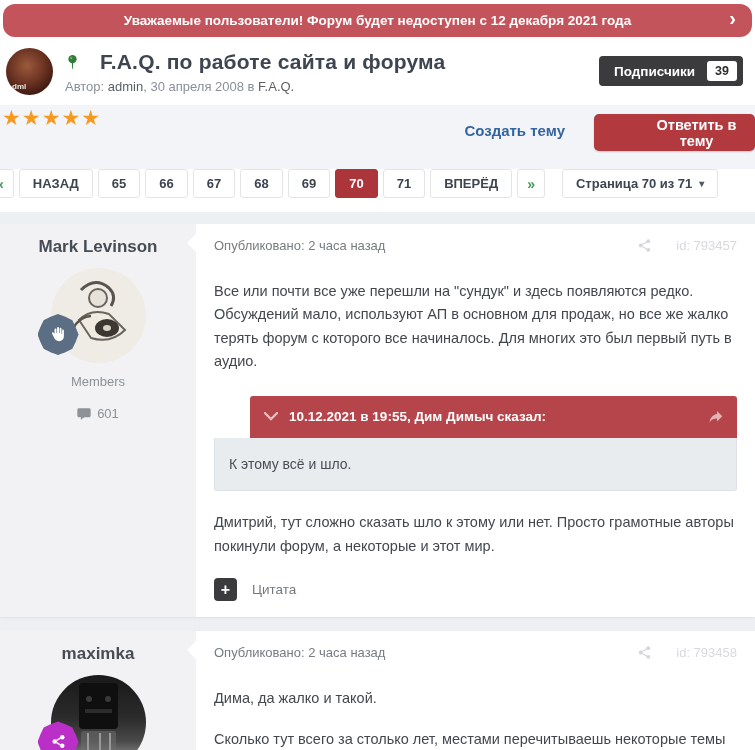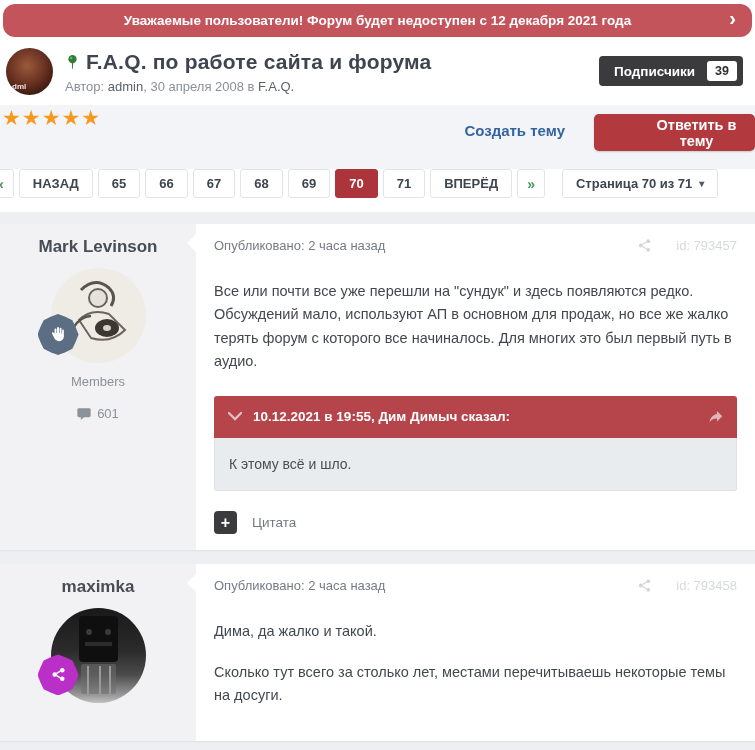--- a/index.html
+++ b/index.html
@@ -13,21 +13,21 @@
             display:flex; align-items:center; justify-content:center; position:relative; }
   .banner-text { color:#fff; font-weight:bold; font-size:13.5px; }
   .banner-chevron { position:absolute; right:16px; color:#fff; font-weight:bold; font-size:20px; line-height:1; top:4px; }
 
   .topic-header { display:flex; align-items:flex-start; padding:11px 8px 10px 6px; }
   .topic-avatar { width:47px; height:47px; border-radius:50%; flex:none;
                   background:radial-gradient(circle at 45% 38%, #9a5a3c 0%, #6b3322 45%, #3a1710 78%, #1c0a06 100%);
                   position:relative; overflow:hidden; }
   .topic-avatar span { position:absolute; left:6px; bottom:4px; color:#e9e3de; font-size:8px; font-weight:bold; }
   .topic-title-block { margin-left:12px; padding-top:2px; }
-  .title-row { display:flex; align-items:center; gap:6px; }
+  .title-row { display:flex; align-items:center; gap:20px; }
   .pin-icon { width:15px; height:16px; flex:none; }
   h1.topic-title { font-size:21px; font-weight:bold; color:#3e4450; letter-spacing:.2px; }
   .byline { margin-top:5px; font-size:13px; color:#8b8f97; }
   .byline .b-dark { color:#5b5f66; }
   .subscribers-btn { margin-left:auto; margin-right:4px; margin-top:8px; background:#3b3b3d; border-radius:4px;
                      display:flex; align-items:center; padding:5px 6px 5px 15px; cursor:pointer; }
   .subscribers-label { color:#fff; font-size:13.5px; font-weight:bold; }
   .subscribers-count { margin-left:12px; background:#fff; border-radius:3px; color:#2e2e30;
                        font-size:12.5px; font-weight:bold; padding:3px 8px; }
 
@@ -71,21 +71,21 @@
   .post-main::before { content:""; position:absolute; left:-9px; top:10px; border-top:9px solid transparent;
                        border-bottom:9px solid transparent; border-right:9px solid #fff; }
   .post-meta { display:flex; align-items:center; font-size:13px; color:#777b82; }
   .meta-right { margin-left:auto; display:flex; align-items:center; gap:24px; }
   .post-id { color:#d7d9dd; font-size:13px; }
   .post-body { margin-top:27px; font-size:14.5px; line-height:1.62; color:#43474e; }
   .post-body p { margin-bottom:17px; }
 
   .quote { margin:22px 0 20px; }
   .quote-header { background:#b5454b; border-radius:3px 3px 0 0; padding:10px 14px;
-                  display:flex; align-items:center; color:#fff; font-size:13.5px; font-weight:bold; }
+                  display:flex; align-items:center; color:#fff; font-size:13.5px; font-weight:bold;margin-left:36px; }
   .quote-header .q-chevron { margin-right:11px; opacity:.65; display:flex; }
   .quote-header .q-arrow { margin-left:auto; opacity:.6; display:flex; }
   .quote-body { background:#e9ecef; border:1px solid #dee2e6; border-top:none; border-radius:0 0 3px 3px;
                 padding:15px 14px; font-size:14px; color:#4a4e55; }
 
   .post-footer { display:flex; align-items:center; margin-top:20px; }
   .plus-btn { width:23px; height:23px; background:#3b3b3d; border:none; border-radius:4px; color:#fff;
               font-size:16px; font-weight:bold; line-height:21px; text-align:center; cursor:pointer;
               font-family:"Liberation Sans",sans-serif; }
   .quote-link { margin-left:15px; font-size:13.5px; color:#75787f; cursor:pointer; }
@@ -210,20 +210,21 @@
             <span>10.12.2021 в 19:55, Дим Димыч сказал:</span>
             <span class="q-arrow">
               <svg viewBox="0 0 20 18" width="15" height="14">
                   <path fill="#fff" d="M12 5 V1 L19 8 L12 15 V11 C7 11 4 13 2 16.5 C2.5 10 7 5.8 12 5 Z"></path>
                 </svg>
             </span>
           </div>
           <div class="quote-body">К этому всё и шло.</div>
         </div>
 
+        <p>Дмитрий, тут сложно сказать шло к этому или нет. Просто грамотные авторы покинули форум, а некоторые и этот мир.</p>
       </div>
 
       <div class="post-footer">
         <button class="plus-btn">+</button>
         <span class="quote-link">Цитата</span>
       </div>
     </div>
   </article>
 
   <article class="post">

